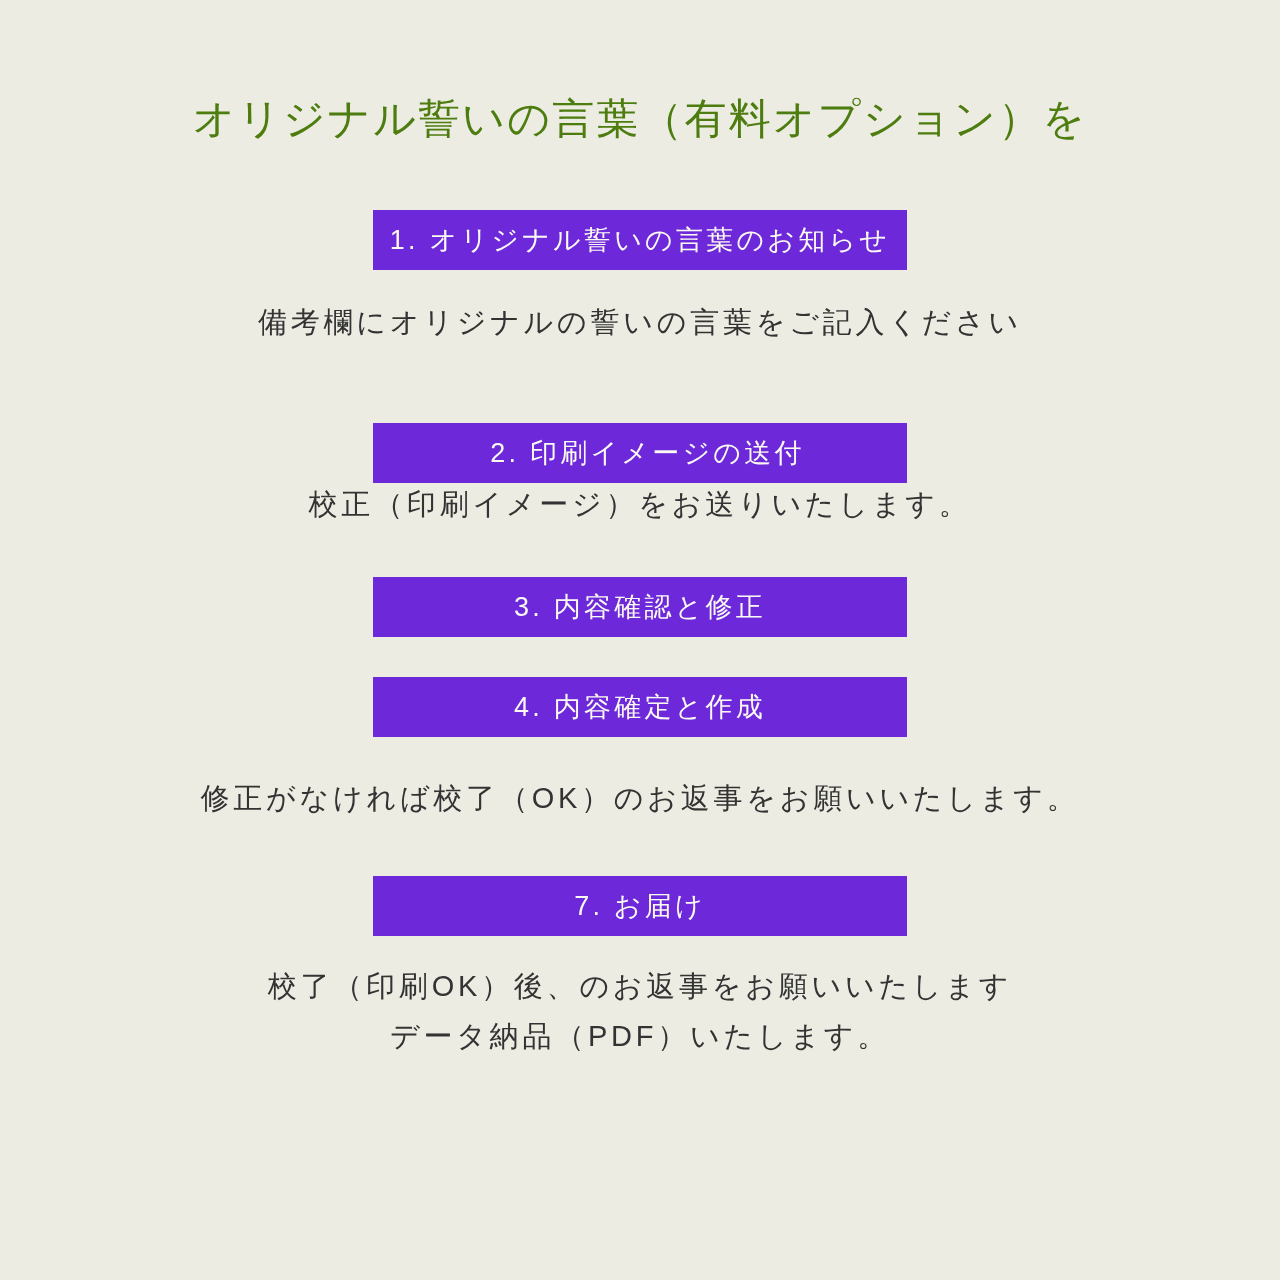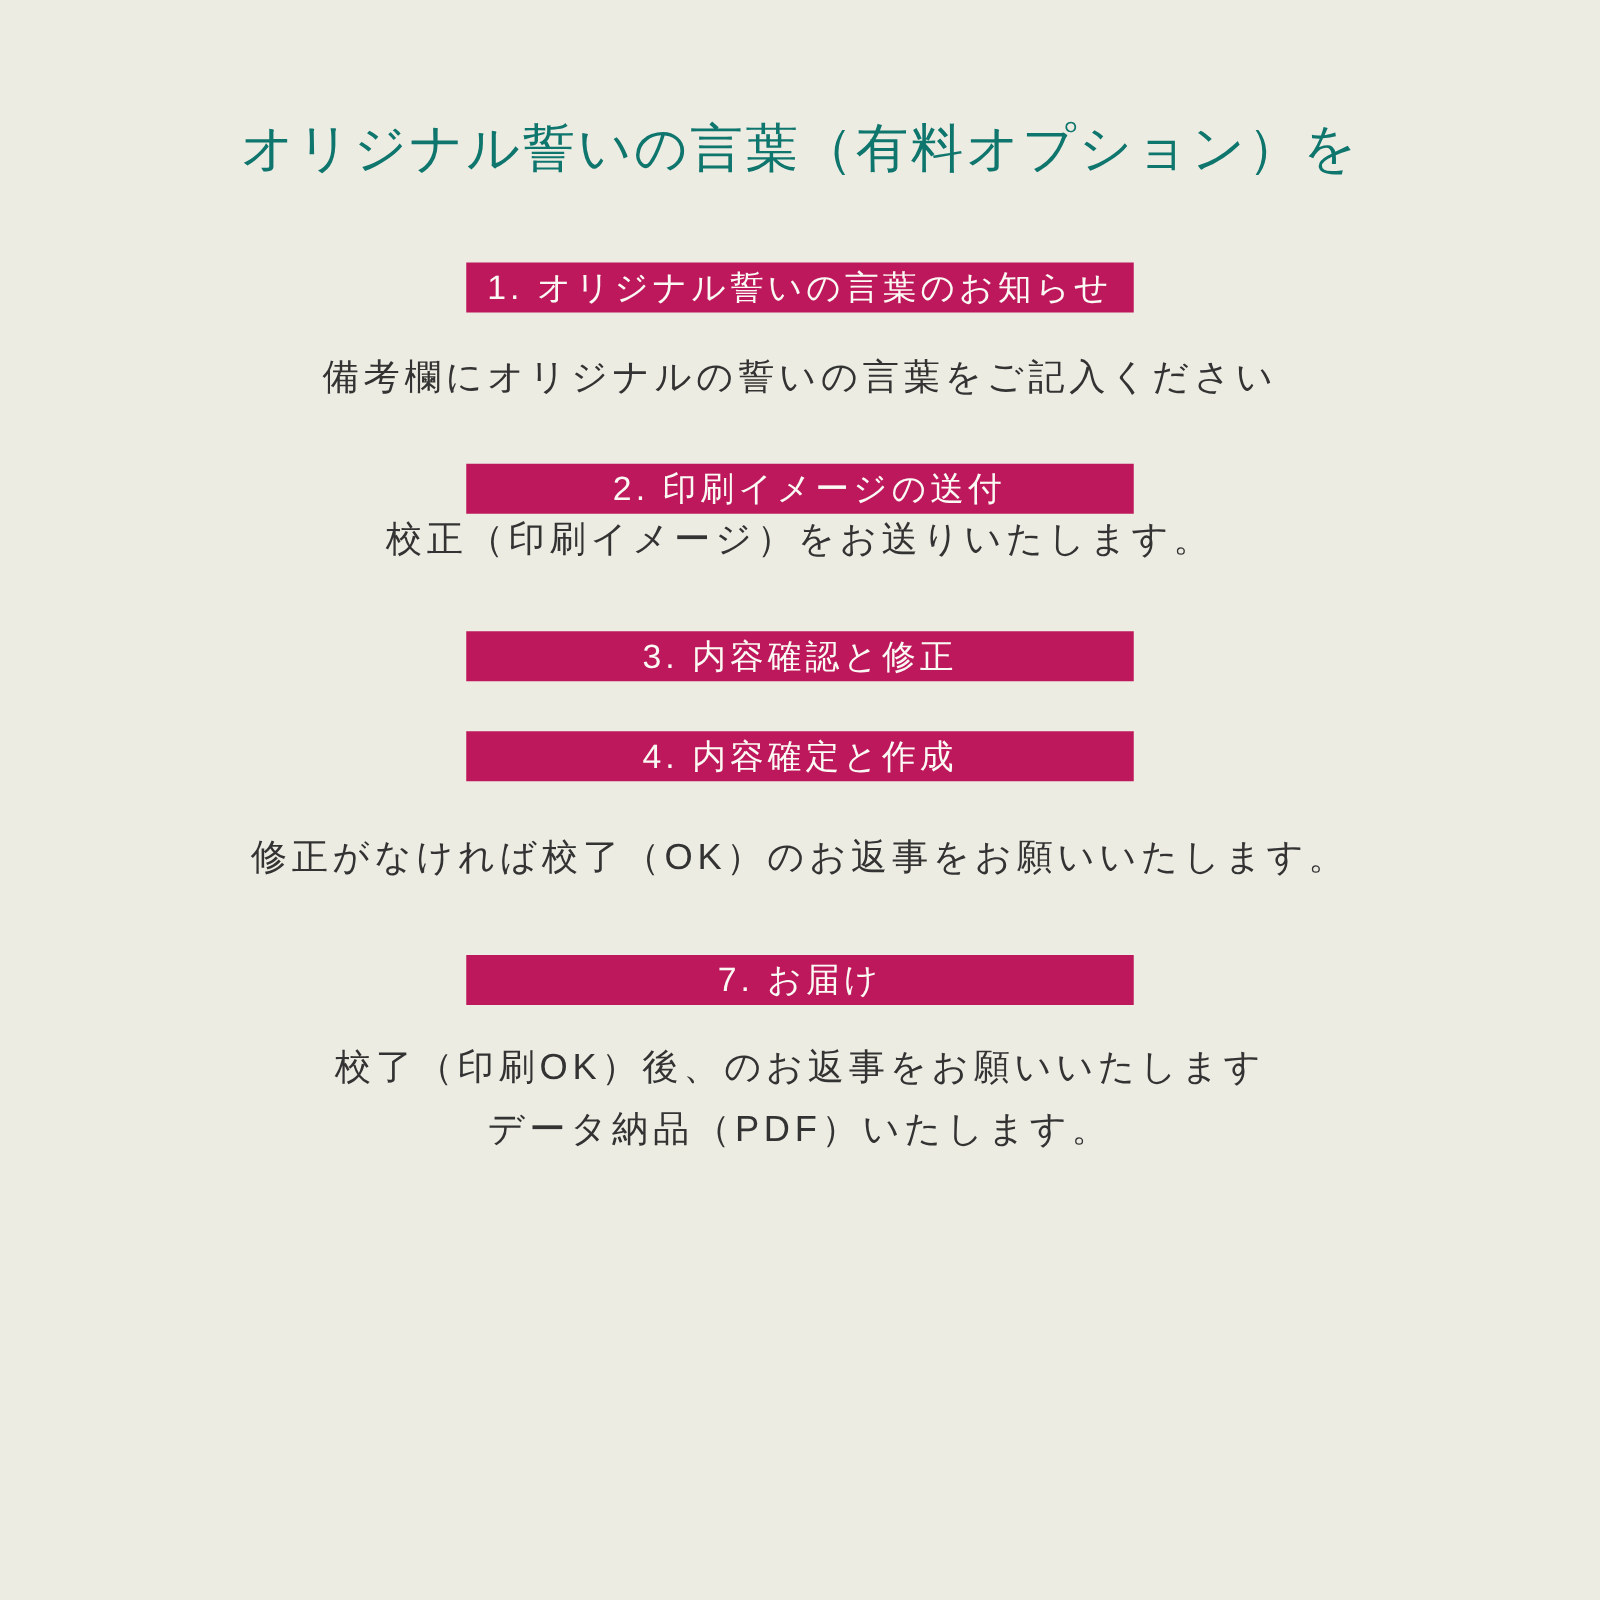--- a/index.html
+++ b/index.html
@@ -11,56 +11,56 @@
     width: 1280px;
     height: 1280px;
     background: #edece3;
     font-family: "Liberation Sans", sans-serif;
     overflow: hidden;
     box-sizing: border-box;
     padding-top: 84px;
   }
   .title {
     text-align: center;
-    color: #0f766e;
+    color: #4d7c0f;
     font-size: 42px;
     line-height: 70px;
     letter-spacing: 0.05em;
     font-weight: 500;
   }
   .steps {
     display: flex;
     flex-direction: column;
     align-items: center;
   }
   .banner {
     width: 534px;
-    height: 40px;
-    background: #be185d;
+    height: 60px;
+    background: #6d28d9;
     color: #fbf9f3;
     display: flex;
     align-items: center;
     justify-content: center;
     font-size: 27px;
     letter-spacing: 0.12em;
     font-weight: 500;
     box-sizing: border-box;
   }
   .desc {
     text-align: center;
     color: #333333;
     font-size: 29px;
     letter-spacing: 0.13em;
     font-weight: 400;
     white-space: nowrap;
   }
   
   .banner-1 { margin-top: 56px; }
   .desc-1   { margin-top: 31px; line-height: 42px; }
-  .banner-2 { margin-top: 48px; padding-left: 15px; }
+  .banner-2 { margin-top: 80px; padding-left: 15px; }
   .desc-2   { line-height: 42px; }
   .banner-3 { margin-top: 52px; }
   .desc-3   { margin-top: 26px; line-height: 52px; }
   .banner-4 { margin-top: 40px; }
   .desc-4   { margin-top: 40px; line-height: 42px; }
   .banner-5 { margin-top: 57px; }
   .desc-5   { margin-top: 25px; line-height: 50px; }
 </style>
 </head>
 <body>

